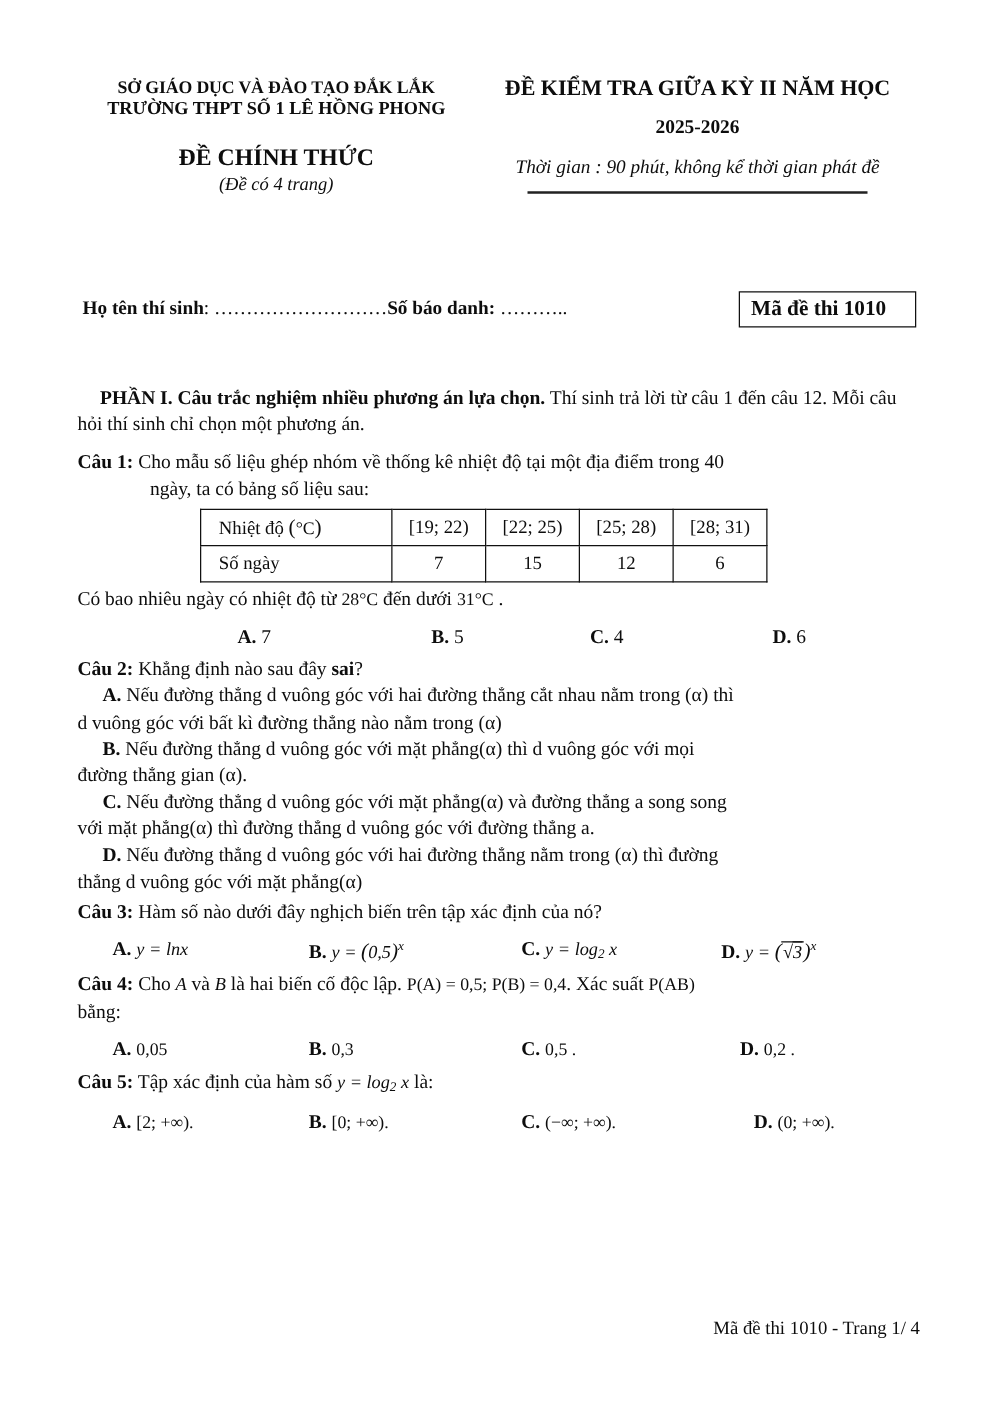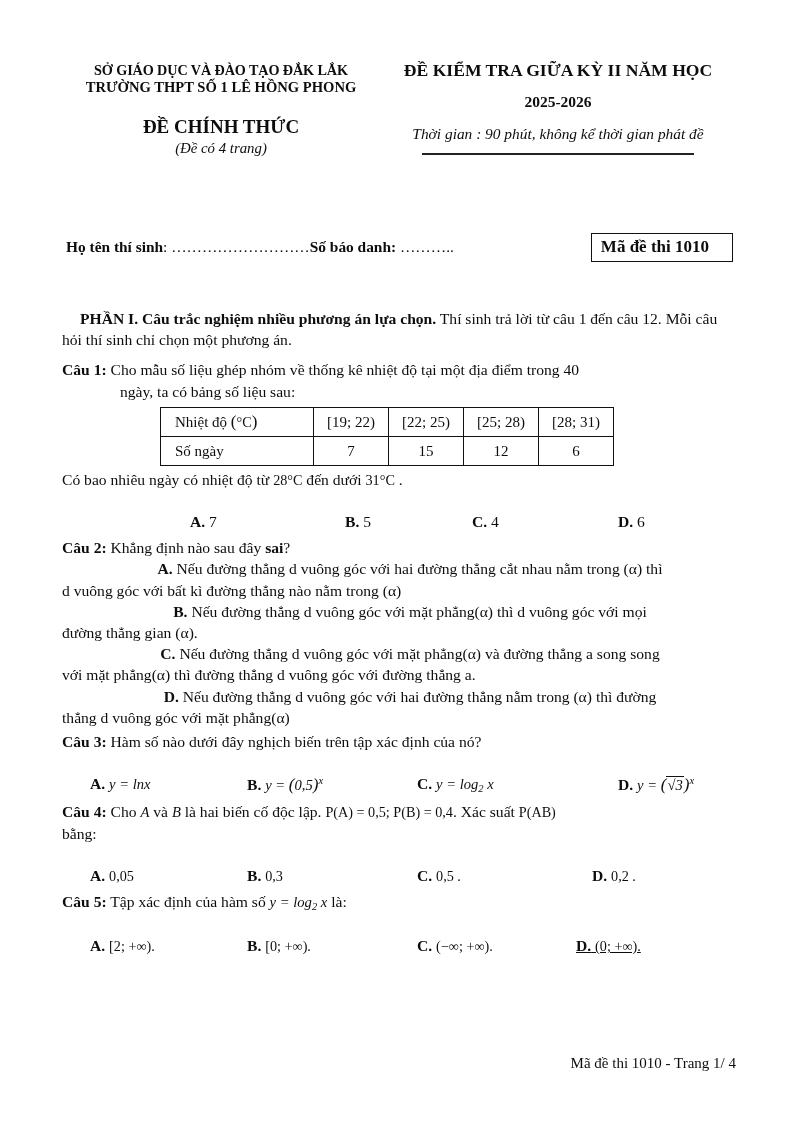--- a/index.html
+++ b/index.html
@@ -136,29 +136,28 @@
   .part-intro b { font-weight: 700; }
 
   .q-block { margin-top: 9px; }
   .q-label { font-weight: 700; }
   .q-line { }
   .q-indent {
     padding-left: 58px;
   }
   .opt-indent {
     text-indent: 20px;
-    text-align: center;
   }
   .hang-line { }
 
   
   .options-row {
     position: relative;
     height: 24px;
-    margin-top: 21px;
+    margin-top: 9px;
   }
   .opt {
     position: absolute;
     white-space: nowrap;
     font-size: 15.6px;
   }
   .opt b { font-weight: 700; }
   .mathn {
     font-size: 14.2px;
   }
@@ -350,21 +349,21 @@
           <span class="mathi"><i>y</i> = ln<i>x</i></span>
         </div>
         <div class="opt" style="left:185px;">
           <b>B.</b>
           <span class="mathi"><i>y</i> = <span class="paren-big">(</span>0,5<span class="paren-big">)</span><span class="sup-x">x</span></span>
         </div>
         <div class="opt" style="left:355px;">
           <b>C.</b>
           <span class="mathi"><i>y</i> = log<span class="frac-sub">2</span> <i>x</i></span>
         </div>
-        <div class="opt" style="left:556px;">
+        <div class="opt" style="left:515px;">
           <b>D.</b>
           <span class="mathi"><i>y</i> = <span class="paren-big">(</span><span class="sqrt">√<span style="border-top:1px solid #111;">3</span></span><span class="paren-big">)</span><span class="sup-x">x</span></span>
         </div>
       </div>
     </div>
 
     <div class="q-block" style="margin-top:2px;">
       <div class="q-line">
         <span class="q-label">Câu 4:</span>
         <span>Cho </span><span class="mathi">A</span><span> và </span><span class="mathi">B</span><span> là hai biến cố độc lập. </span><span class="mathn">P(A) = 0,5; P(B) = 0,4</span><span>. Xác suất </span><span class="mathn">P(AB)</span>
@@ -401,21 +400,21 @@
           <span class="mathn">[2; +∞).</span>
         </div>
         <div class="opt" style="left:185px;">
           <b>B.</b>
           <span class="mathn">[0; +∞).</span>
         </div>
         <div class="opt" style="left:355px;">
           <b>C.</b>
           <span class="mathn">(−∞; +∞).</span>
         </div>
-        <div class="opt" style="left:514px;text-decoration:underline;">
+        <div class="opt" style="left:541px;">
           <b>D.</b>
           <span class="mathn">(0; +∞).</span>
         </div>
       </div>
     </div>
 
   </div>
 
   <div class="footer">Mã đề thi 1010 - Trang 1/ 4</div>
 

